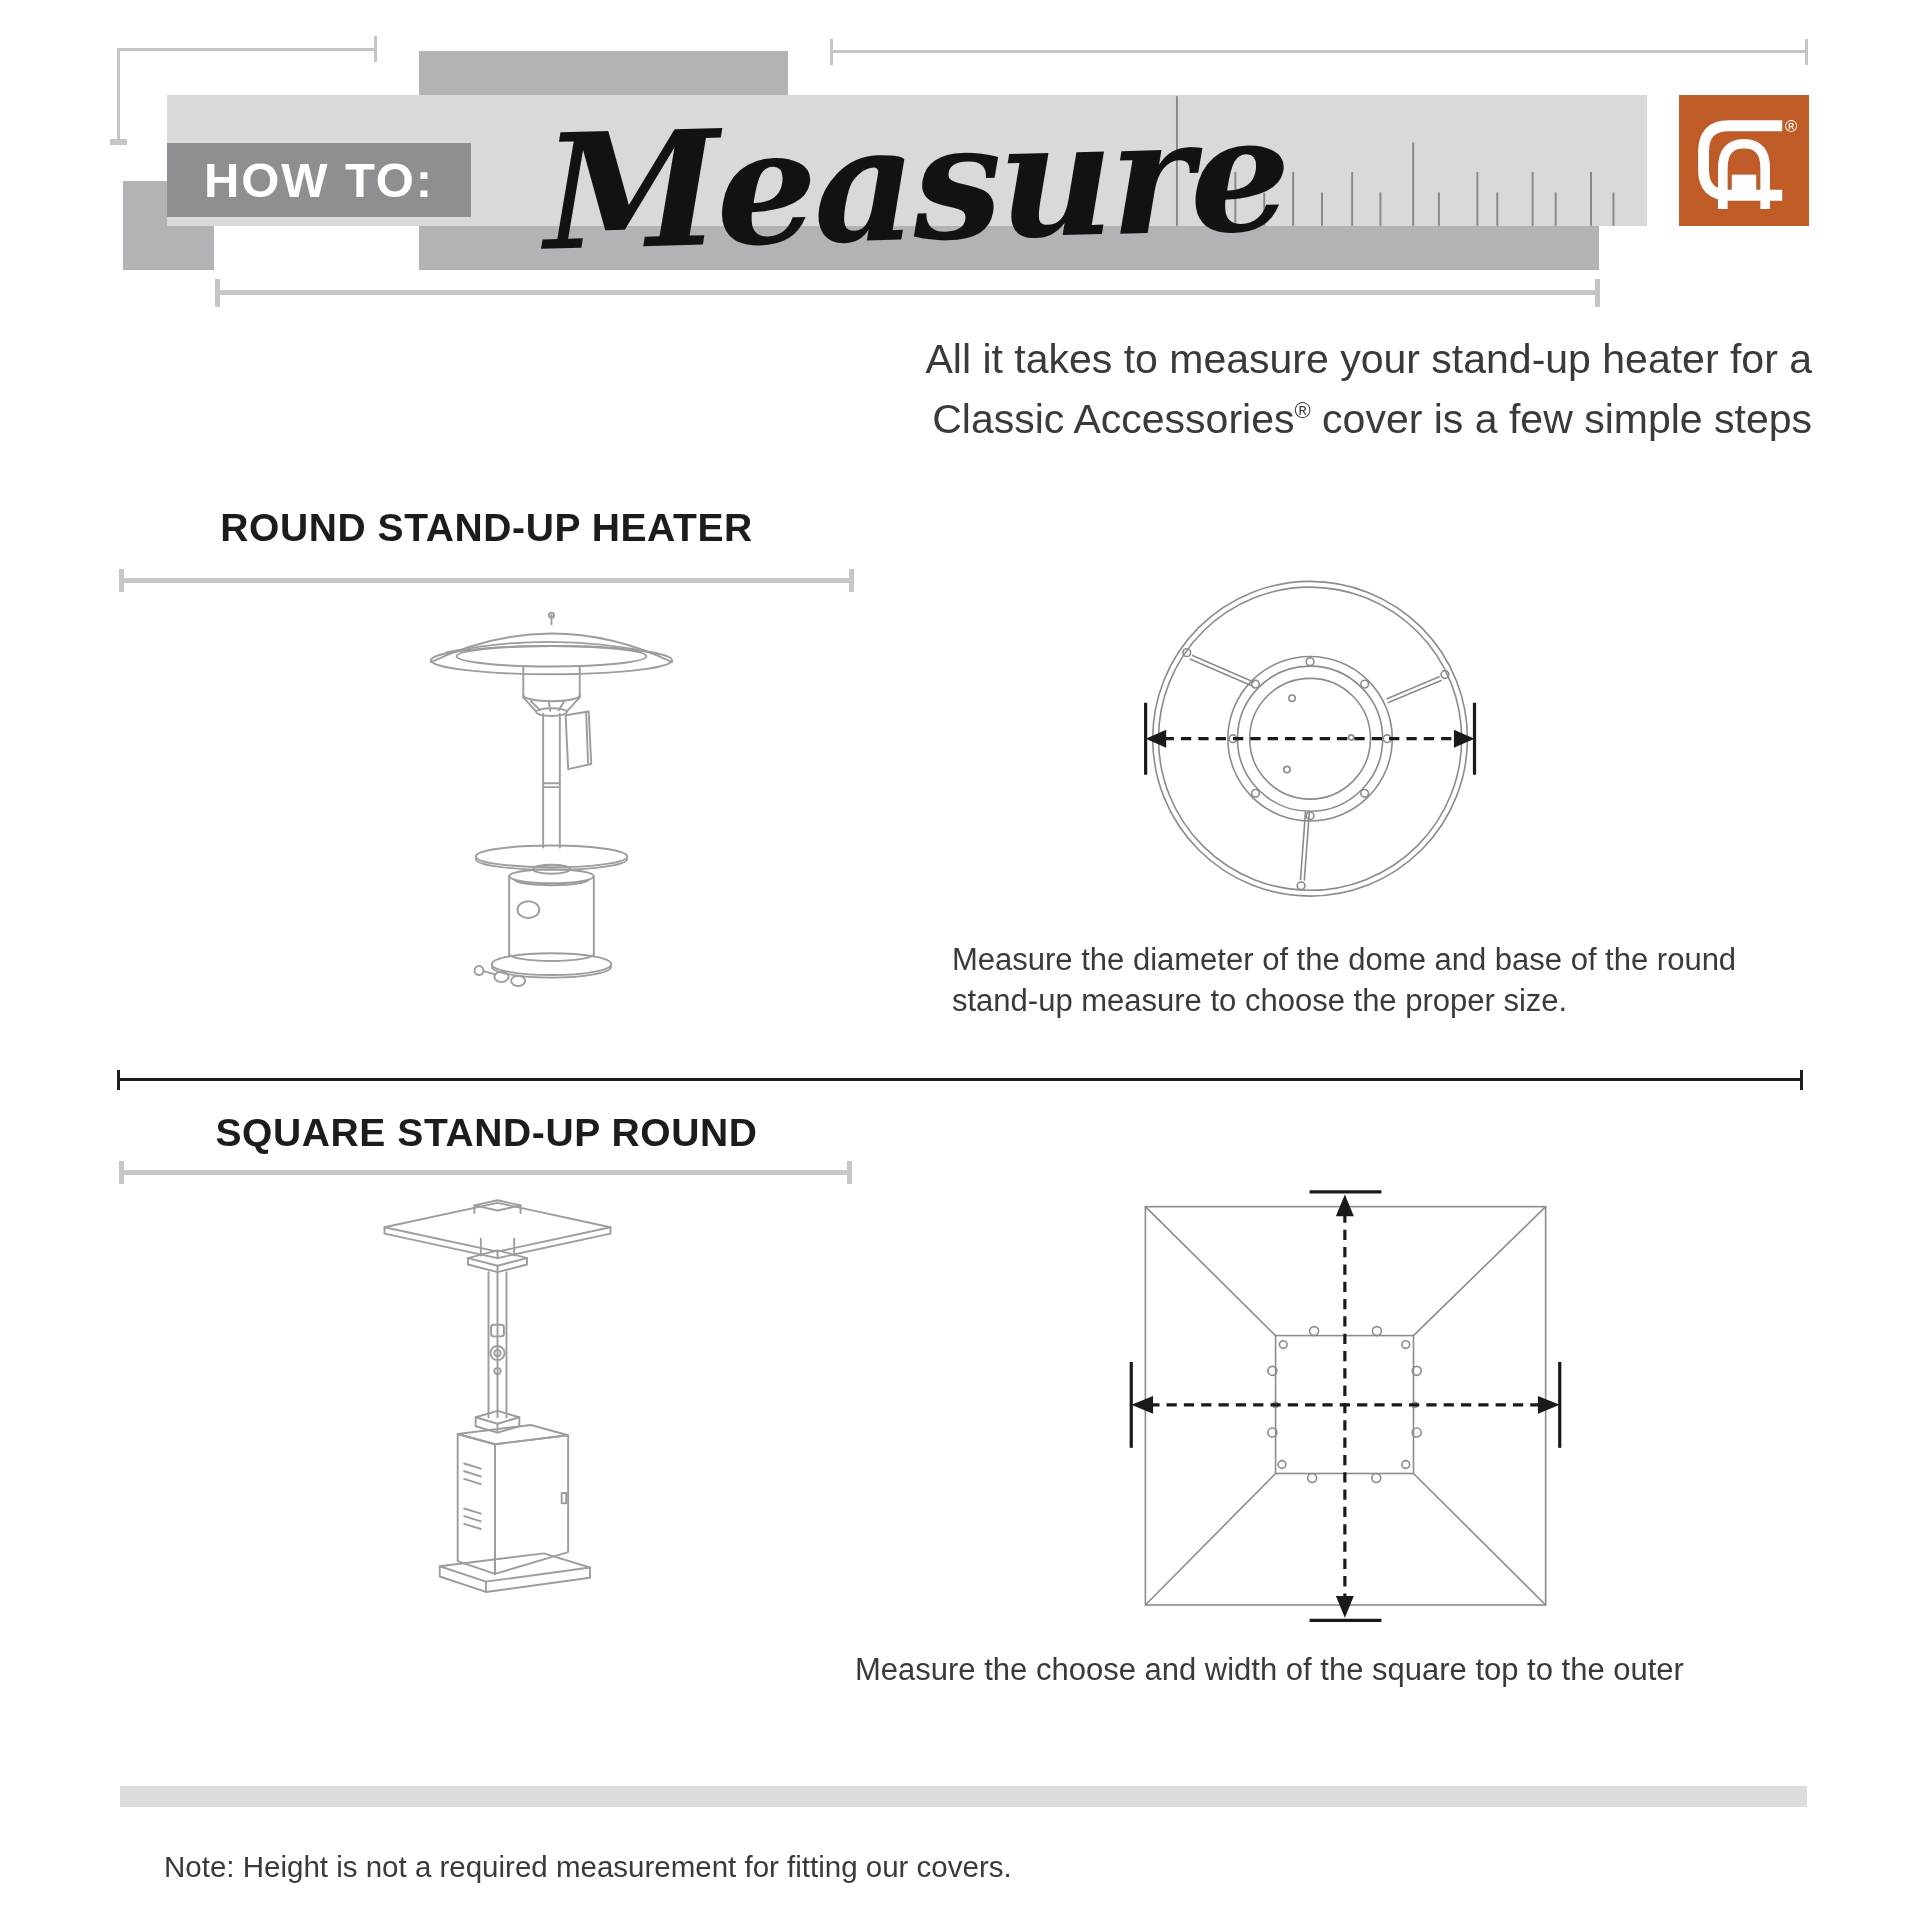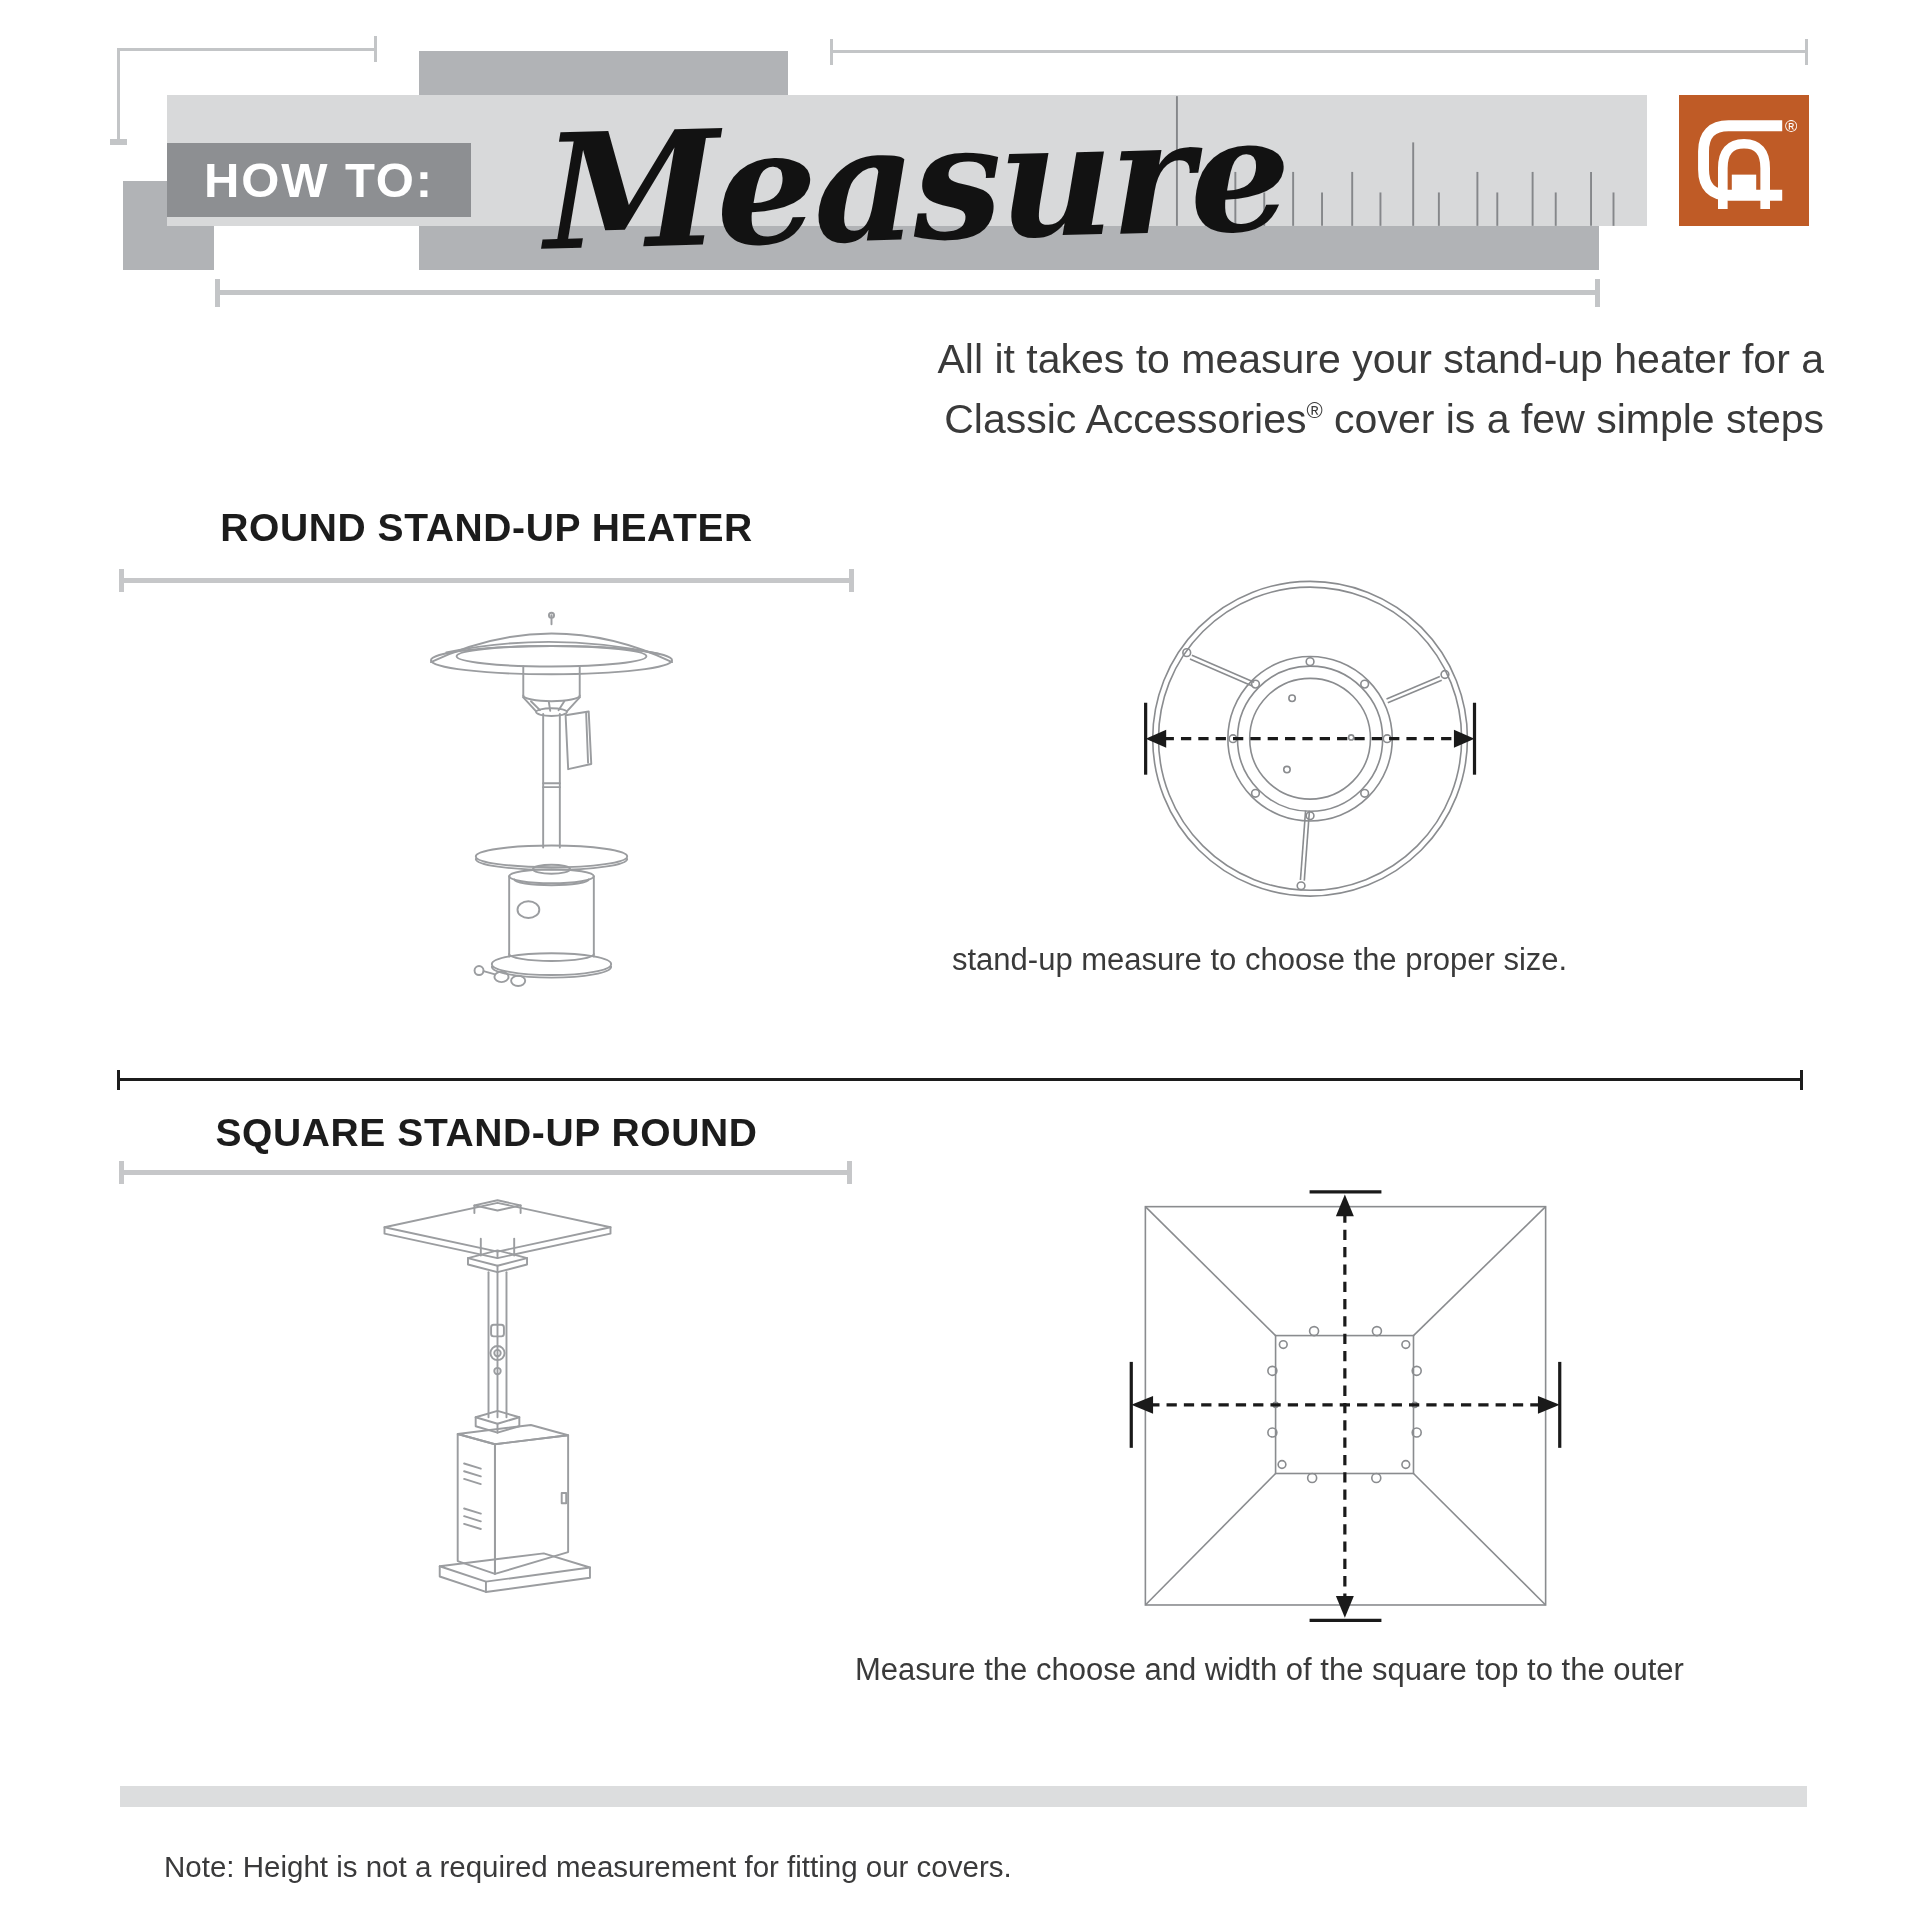--- a/index.html
+++ b/index.html
@@ -94,21 +94,21 @@
       <path class="logo-mark" style="stroke-width:15" d="M68,170 V114 Q68,76 101,76 Q134,76 134,114 V170"></path>
       <rect x="82" y="124" width="38" height="24" fill="#ffffff"></rect>
     </svg>
     <span class="logo-reg">®</span>
   </div>
 
   <div class="abs line-gray" style="left:215px;top:290px;width:1385px;height:4.5px;"></div>
   <div class="abs tick" style="left:215px;top:279px;width:4.5px;height:28px;"></div>
   <div class="abs tick" style="left:1595px;top:279px;width:4.5px;height:28px;"></div>
 
-  <div class="abs subtitle" style="right:102px;top:334px;">
+  <div class="abs subtitle" style="right:114px;top:334px;">
     <div>All it takes to measure your stand-up heater for a</div>
     <div><span>Classic Accessories</span><sup>®</sup><span> cover is a few simple steps</span></div>
   </div>
 
   <div class="abs section-heading" style="left:119px;top:506px;width:735px;">ROUND STAND-UP HEATER</div>
 
   <div class="abs dim-line" style="left:119px;top:578px;width:735px;height:4.5px;"></div>
   <div class="abs dim-tick" style="left:119px;top:569px;width:4.5px;height:22.5px;"></div>
   <div class="abs dim-tick" style="left:849px;top:569px;width:4.5px;height:22.5px;"></div>
 
@@ -195,20 +195,21 @@
     <g>
       <line class="arrow" x1="46" y1="202" x2="46" y2="314"></line>
       <line class="arrow" x1="558" y1="202" x2="558" y2="314"></line>
       <line class="arrow" x1="74" y1="258" x2="530" y2="258" stroke-dasharray="16 11"></line>
       <polygon class="arrow-head" points="46,258 78,244 78,272"></polygon>
       <polygon class="arrow-head" points="558,258 526,244 526,272"></polygon>
     </g>
   </svg>
 
   <div class="abs caption" style="left:952px;top:939px;">
+    <div>Measure the diameter of the dome and base of the round</div>
     <div>stand-up measure to choose the proper size.</div>
   </div>
 
   <div class="abs divider" style="left:117px;top:1078px;width:1685px;height:3.2px;"></div>
   <div class="abs divider-tick" style="left:117px;top:1070px;width:3.2px;height:20px;"></div>
   <div class="abs divider-tick" style="left:1800px;top:1070px;width:3.2px;height:20px;"></div>
 
   <div class="abs section-heading" style="left:119px;top:1111px;width:735px;">SQUARE STAND-UP ROUND</div>
 
   <div class="abs dim-line" style="left:119px;top:1170px;width:733px;height:4.5px;"></div>

